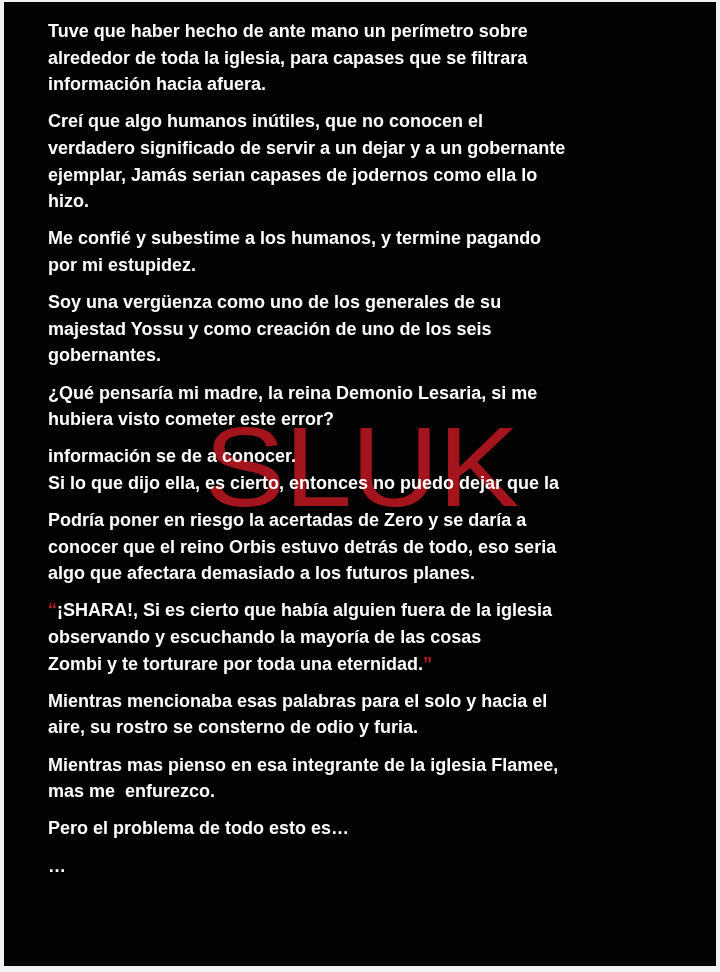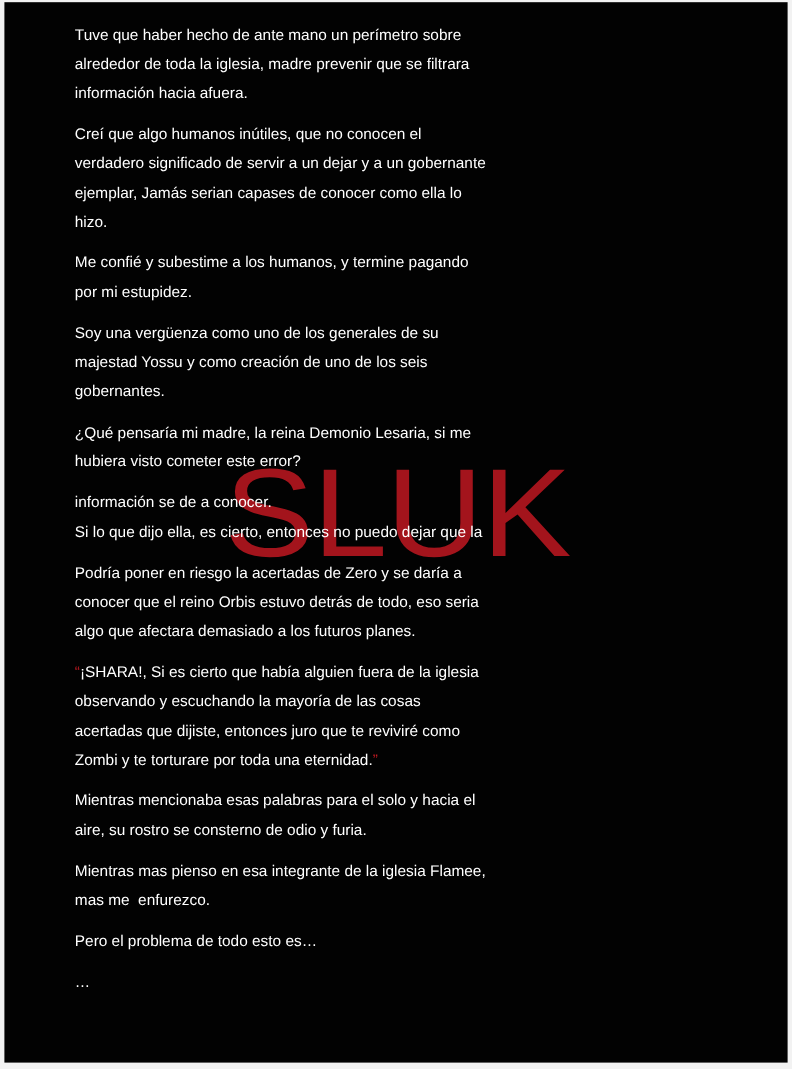--- a/index.html
+++ b/index.html
@@ -38,25 +38,24 @@
     z-index: 1;
     user-select: none;
   }
   .content {
     position: absolute;
     left: 44px;
     top: 16px;
     width: 640px;
     z-index: 2;
     font-family: "Liberation Sans", sans-serif;
-    font-weight: normal;
-    font-size: 14px;
+    font-weight: bold;
+    font-size: 18px;
     line-height: 26.6px;
     color: #ffffff;
-    margin-left: 20px;
   }
   .para {
     margin: 0 0 10.6px 0;
   }
   .line {
     display: block;
     white-space: nowrap;
   }
   .quote-mark {
     color: #c41a22;
@@ -66,28 +65,28 @@
 <body>
 
 <div class="page">
 
   <div class="watermark">SLUK</div>
 
   <div class="content">
 
     <p class="para">
       <span class="line">Tuve que haber hecho de ante mano un perímetro sobre</span>
-      <span class="line">alrededor de toda la iglesia, madre prevenir que se filtrara</span>
+      <span class="line">alrededor de toda la iglesia, para capases que se filtrara</span>
       <span class="line">información hacia afuera.</span>
     </p>
 
     <p class="para">
       <span class="line">Creí que algo humanos inútiles, que no conocen el</span>
       <span class="line">verdadero significado de servir a un dejar y a un gobernante</span>
-      <span class="line">ejemplar, Jamás serian capases de conocer como ella lo</span>
+      <span class="line">ejemplar, Jamás serian capases de jodernos como ella lo</span>
       <span class="line">hizo.</span>
     </p>
 
     <p class="para">
       <span class="line">Me confié y subestime a los humanos, y termine pagando</span>
       <span class="line">por mi estupidez.</span>
     </p>
 
     <p class="para">
       <span class="line">Soy una vergüenza como uno de los generales de su</span>
@@ -107,21 +106,20 @@
 
     <p class="para">
       <span class="line">Podría poner en riesgo la acertadas de Zero y se daría a</span>
       <span class="line">conocer que el reino Orbis estuvo detrás de todo, eso seria</span>
       <span class="line">algo que afectara demasiado a los futuros planes.</span>
     </p>
 
     <p class="para">
       <span class="line"><span class="quote-mark">“</span><span>¡SHARA!, Si es cierto que había alguien fuera de la iglesia</span></span>
       <span class="line">observando y escuchando la mayoría de las cosas</span>
-      <span class="line">acertadas que dijiste, entonces juro que te reviviré como</span>
       <span class="line"><span>Zombi y te torturare por toda una eternidad.</span><span class="quote-mark">”</span></span>
     </p>
 
     <p class="para">
       <span class="line">Mientras mencionaba esas palabras para el solo y hacia el</span>
       <span class="line">aire, su rostro se consterno de odio y furia.</span>
     </p>
 
     <p class="para">
       <span class="line">Mientras mas pienso en esa integrante de la iglesia Flamee,</span>

